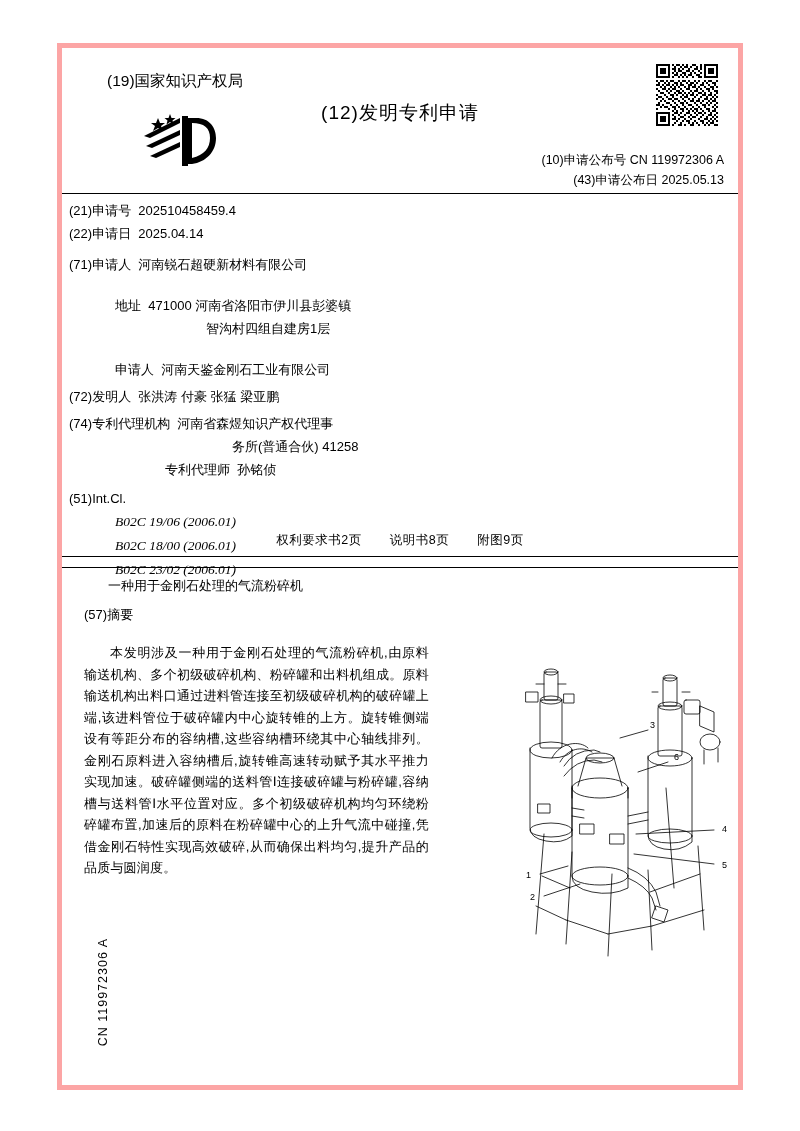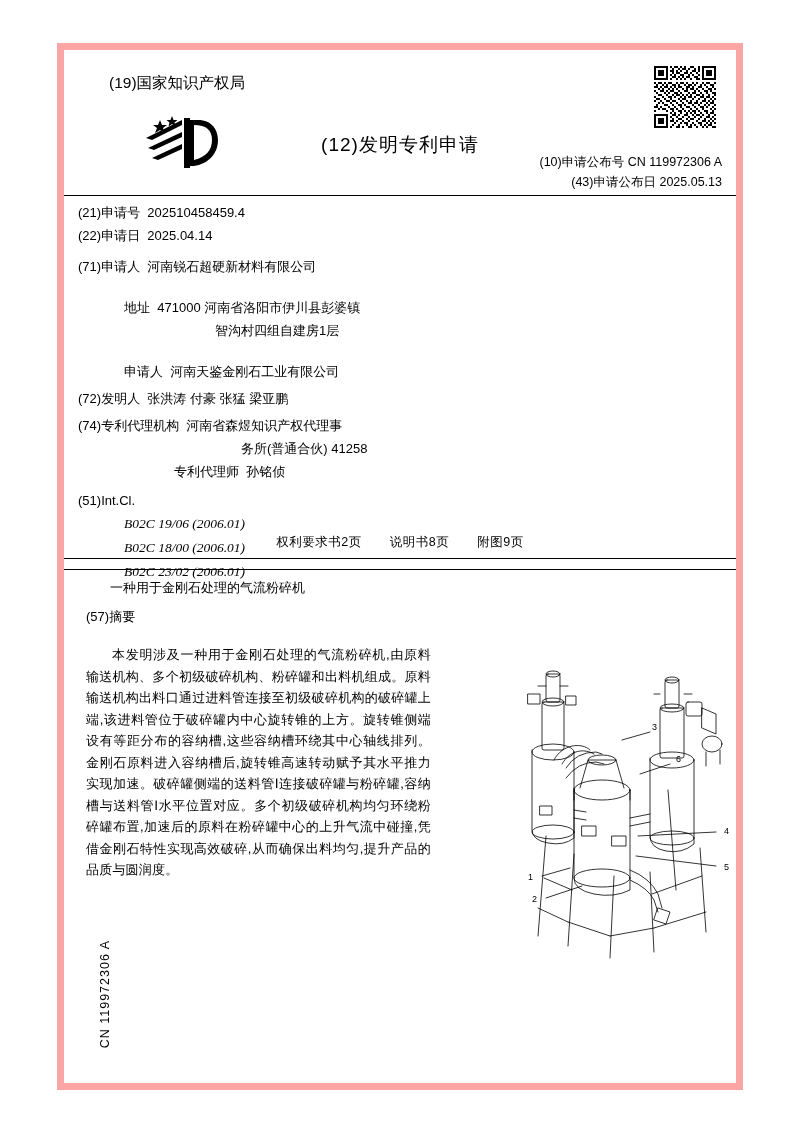--- a/index.html
+++ b/index.html
@@ -18,21 +18,21 @@
     position: absolute;
     left: 0; top: 0;
     width: 800px; height: 1131px;
     background: #fff;
   }
   
   .frame {
     position: absolute;
     left: 57px; top: 43px;
     width: 686px; height: 1047px;
-    border: 7px solid #fca5a5;
+    border: 5px solid #fca5a5;
   }
   
   .hr {
     position: absolute;
     left: 0; width: 100%;
     border-top: 1px solid #000;
   }
   .hr-top { top: 145px; }
   .hr-mid { top: 508px; }
   .hr-bot { top: 519px; }
@@ -40,21 +40,21 @@
   
   .office {
     position: absolute;
     left: 45px; top: 23px;
     font-size: 15.5px;
     font-family: "Liberation Sans", sans-serif;
     letter-spacing: 0px;
   }
   .kindtitle {
     position: absolute;
-    left: 0; right: 0; top: 82px;
+    left: 0; right: 0; top: 52px;
     text-align: center;
     font-size: 19px;
     font-family: "Liberation Sans", sans-serif;
     letter-spacing: 1px;
   }
   .pubno {
     position: absolute;
     right: 14px; top: 104px;
     font-size: 12.5px;
     font-family: "Liberation Sans", sans-serif;
@@ -78,21 +78,21 @@
   
   .qr {
     position: absolute;
     right: 20px; top: 16px;
     width: 62px; height: 62px;
   }
 
   
   .bib {
     position: absolute;
-    left: 14px; top: 152px;
+    left: 7px; top: 152px;
     width: 640px;
     font-size: 13px;
     font-family: "Liberation Sans", sans-serif;
     line-height: 21px;
   }
   .bibrow { position: relative; margin-bottom: 2px; white-space: nowrap; }
   .code { display: inline-block; }
   .lbl { display: inline-block; }
   .val { display: inline-block; }
   .indent1 { padding-left: 46px; margin-top: 20px; }

